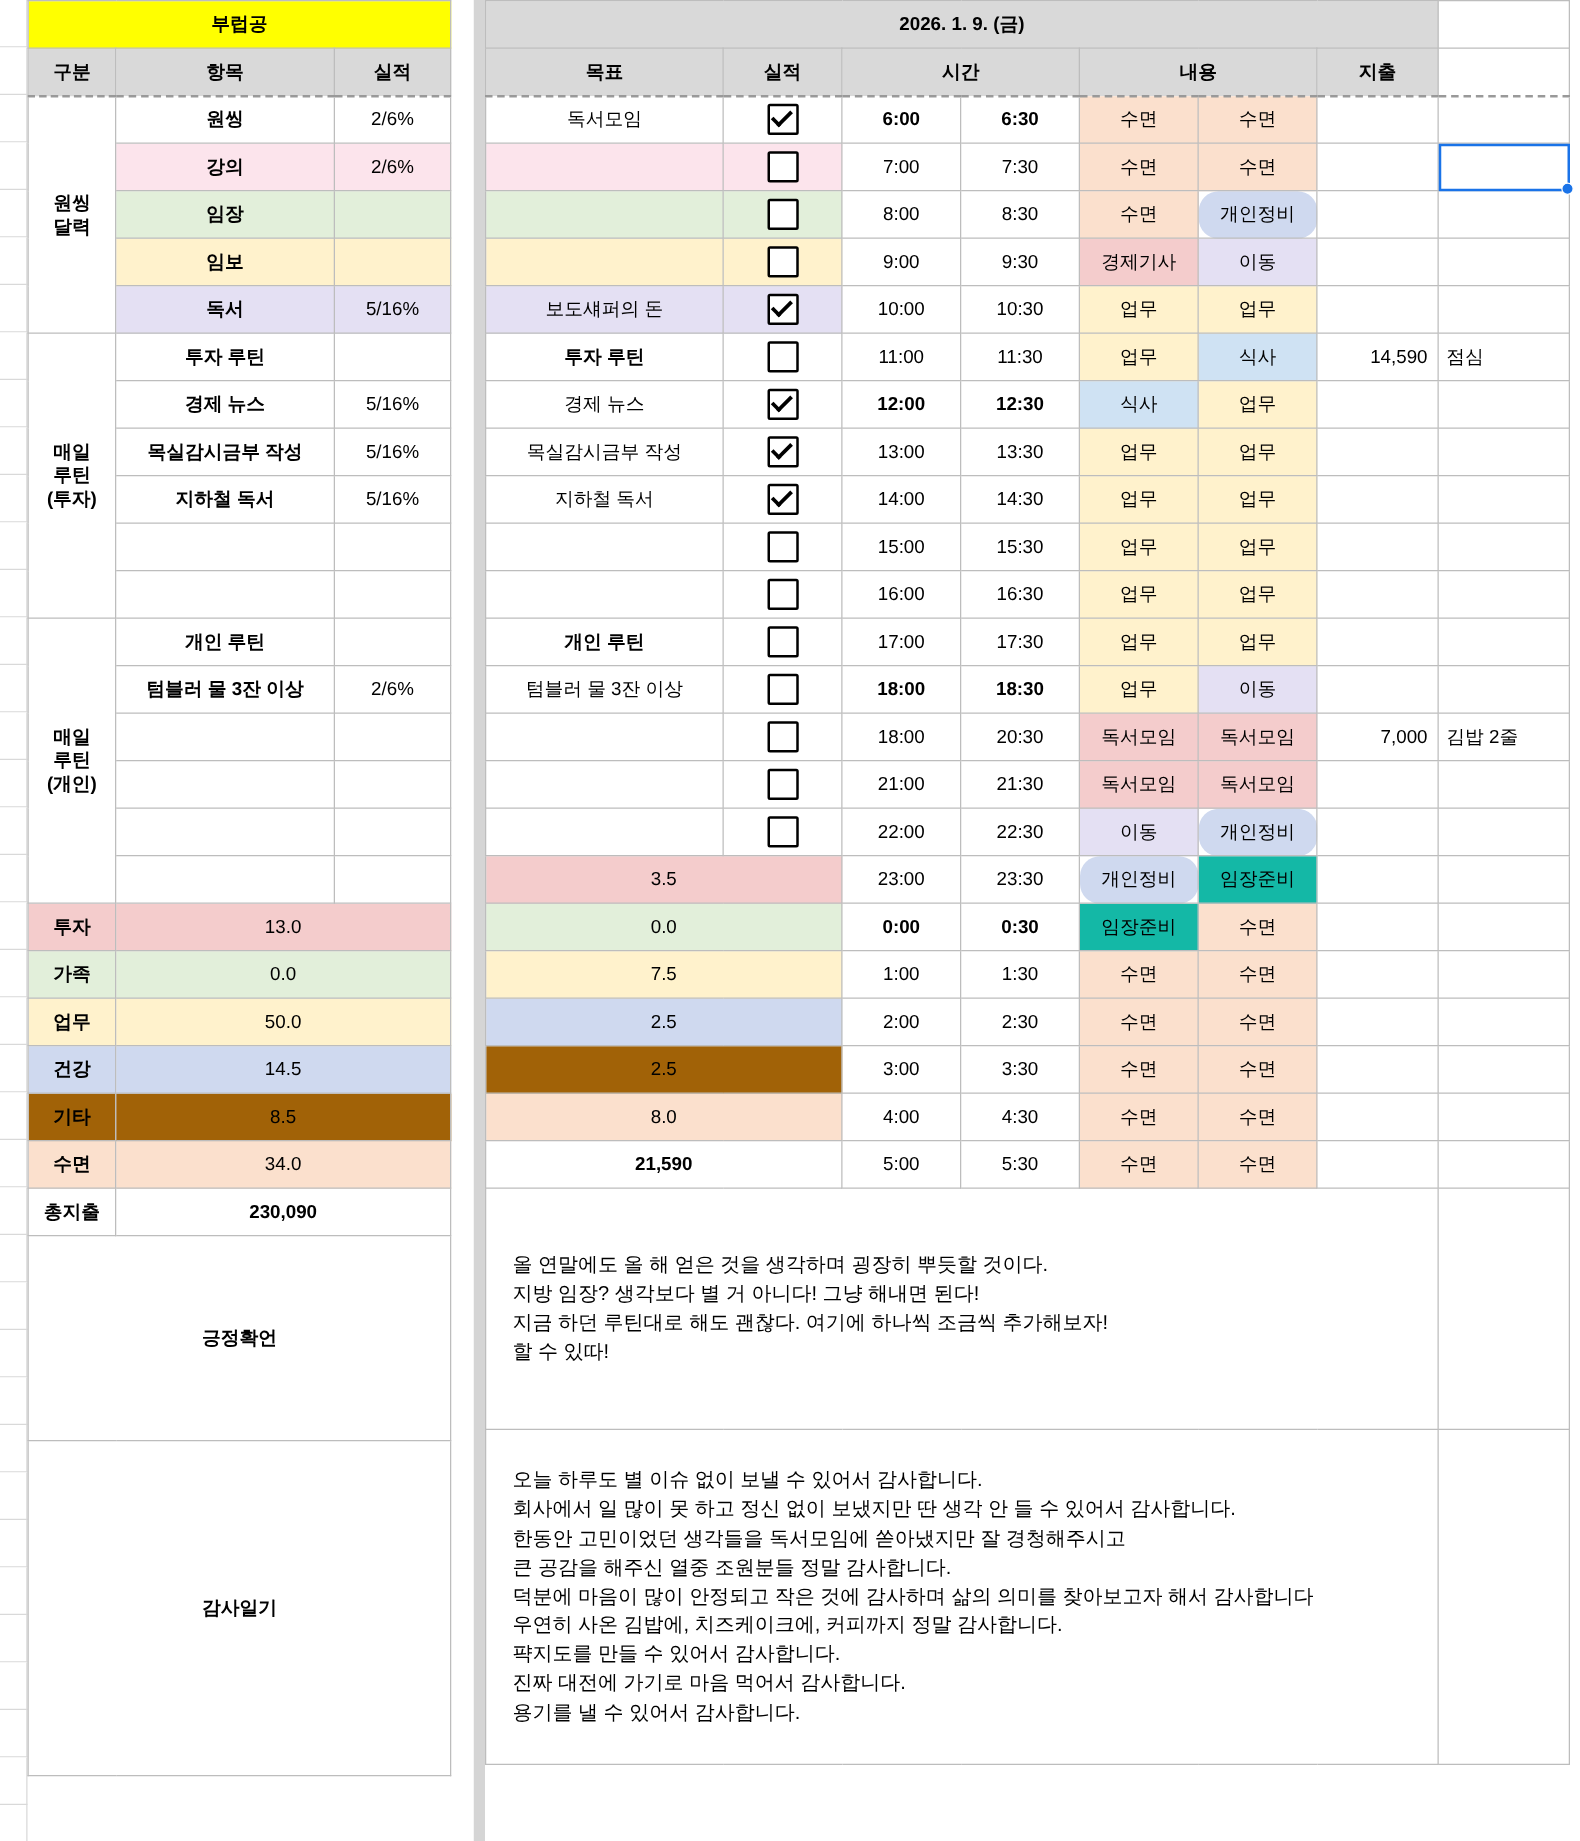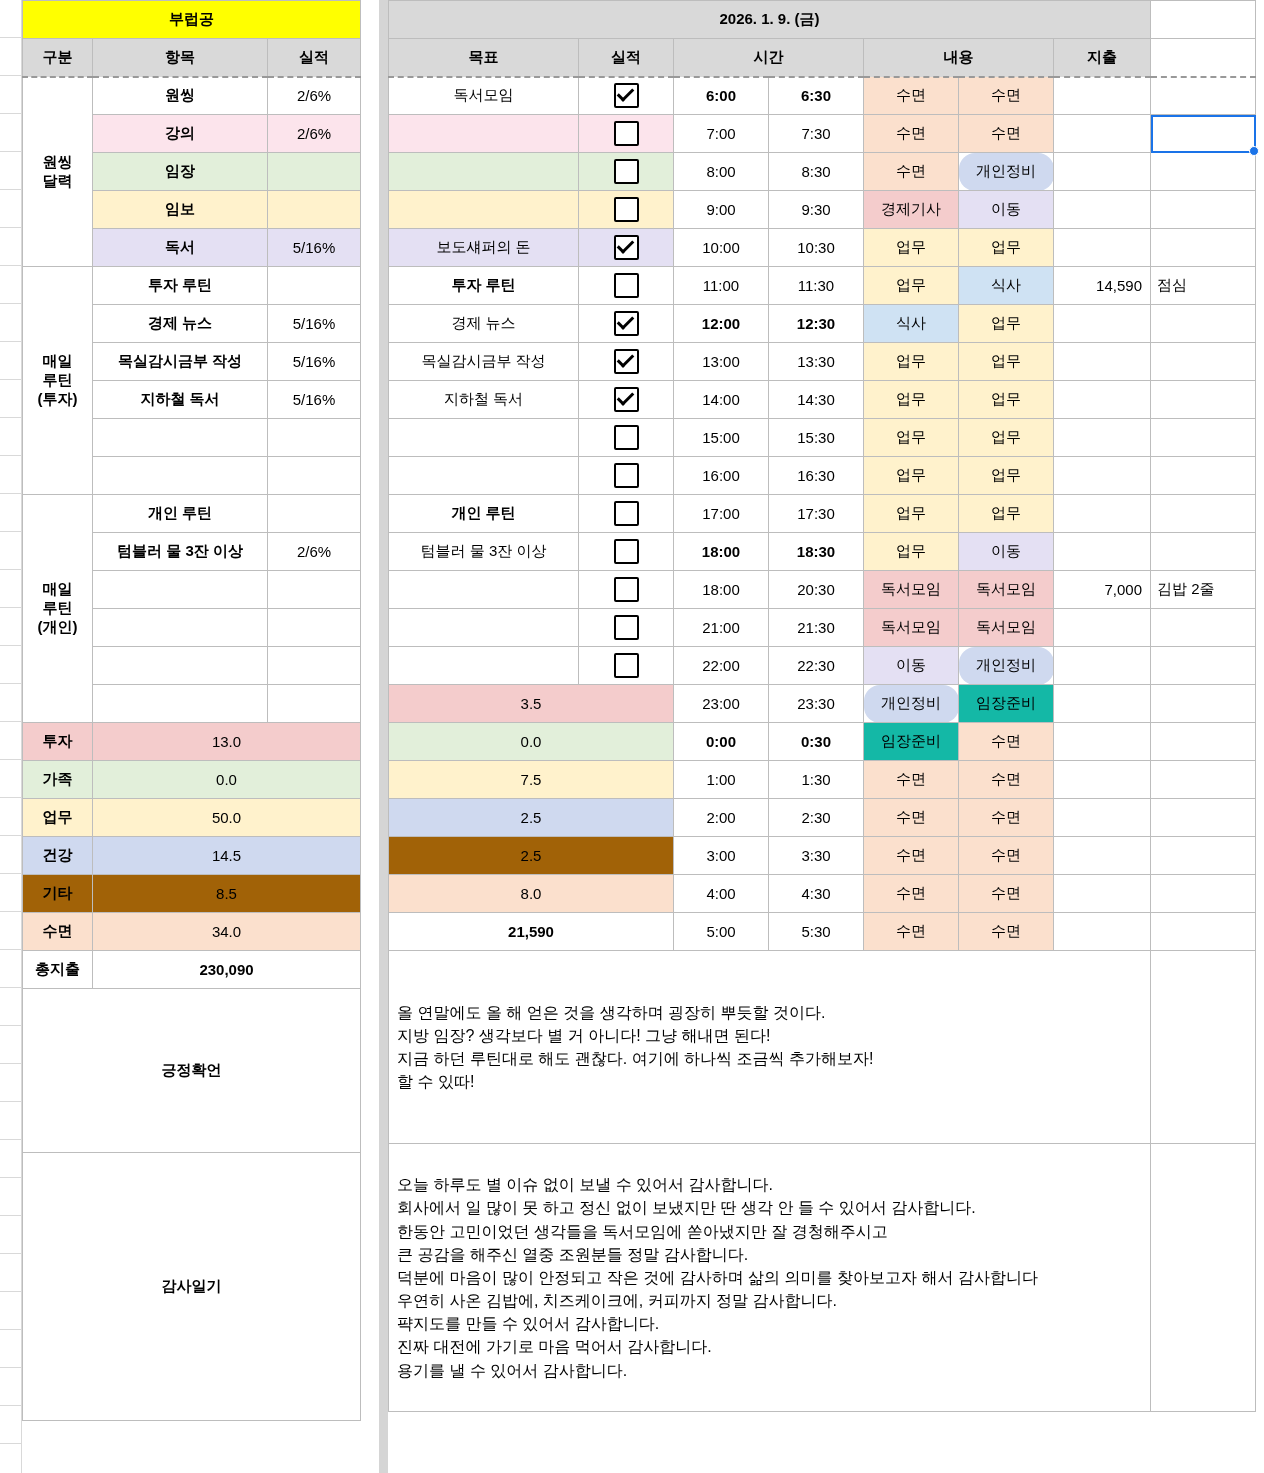--- a/index.html
+++ b/index.html
@@ -43,21 +43,21 @@
   .leftstrip div{height:38px;border-bottom:1px solid #d9d9d9;border-right:1px solid #d9d9d9;box-sizing:border-box;background:#fff;}
 
   .gap{position:absolute;left:379px;top:0;width:9px;height:1473px;background:#d5d5d5;}
 
   .maintbl{position:absolute;left:22px;top:0;padding-left:40px;}
   .righttbl{position:absolute;left:388px;top:0;}
 
   .dashtop{border-top:2px dashed #999 !important;}
   .selcell{outline:2px solid #1a73e8;outline-offset:-2px;position:relative;background:#fff;}
   .selhandle{position:absolute;right:-4px;bottom:-4px;width:8px;height:8px;background:#1a73e8;border-radius:50%;border:1px solid #fff;}
-  .txtblock{text-align:left;padding:6px 8px;font-size:16px;line-height:1.45;white-space:pre-line;}
+  .txtblock{text-align:left;padding:6px 21px;font-size:16px;line-height:1.45;white-space:pre-line;}
   .farcol{border-left:1px solid #bdbdbd;}
 </style>
 </head>
 <body>
 
 <div id="sheet">
 
   <div class="leftstrip" id="leftstrip">
       <div></div>
       <div></div>

